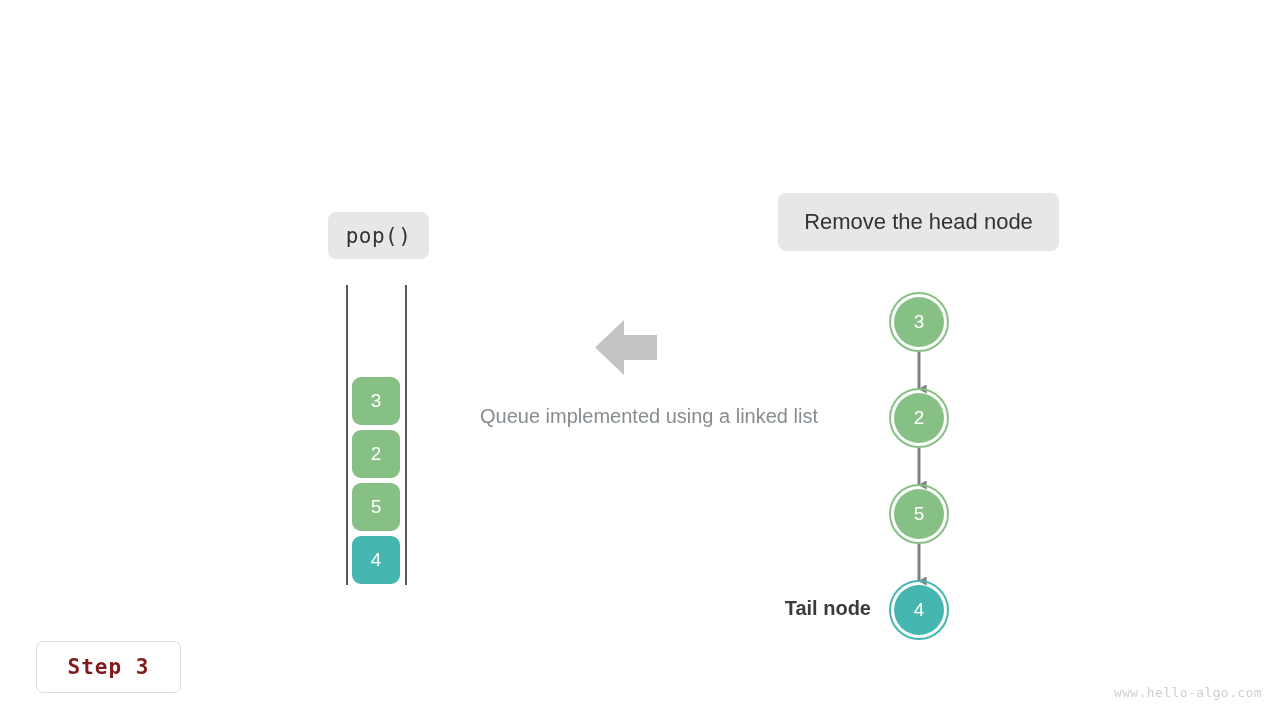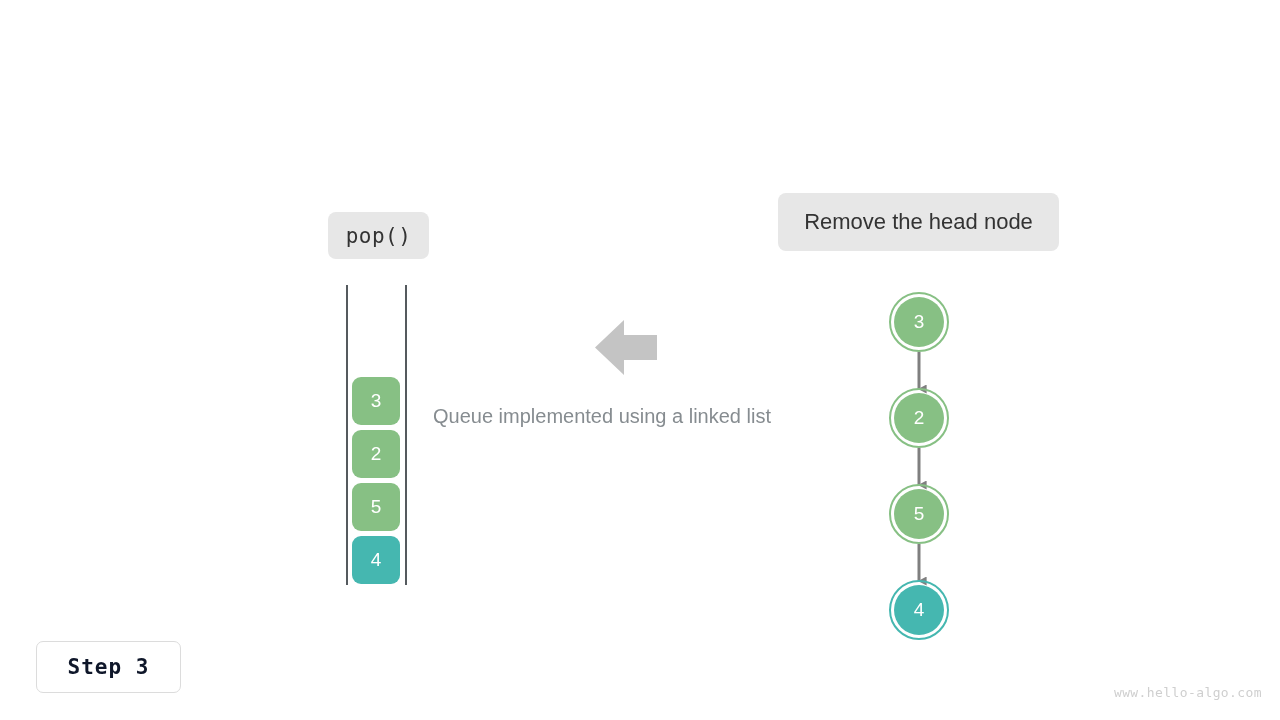--- a/index.html
+++ b/index.html
@@ -98,23 +98,24 @@
     position: absolute;
     left: 595px;
     top: 320px;
     width: 62px;
     height: 55px;
   }
 
   
   .caption {
     position: absolute;
-    left: 433px;
+    left: 446px;
     top: 405px;
     width: 406px;
+    text-align: center;
     font-size: 20px;
     color: #868c90;
     white-space: nowrap;
   }
 
   
   .linkedlist {
     position: absolute;
     left: 880px;
     top: 285px;
@@ -178,21 +179,21 @@
     height: 52px;
     background: #ffffff;
     border: 1px solid #dcdcdc;
     border-radius: 7px;
     display: flex;
     align-items: center;
     justify-content: center;
     font-family: "DejaVu Sans Mono", "Liberation Mono", monospace;
     font-size: 21px;
     font-weight: bold;
-    color: #0f172a;
+    color: #7f1d1d;
     letter-spacing: 1px;
     box-sizing: border-box;
   }
 
   
   .watermark {
     position: absolute;
     right: 18px;
     bottom: 20px;
     font-family: "DejaVu Sans Mono", "Liberation Mono", monospace;
@@ -222,20 +223,21 @@
   </div>
 
   <div class="big-arrow">
     <svg width="62" height="55" viewBox="0 0 62 55">
       <polygon points="0,27.5 29,0 29,15 62,15 62,40 29,40 29,55" fill="#c4c4c4"></polygon>
     </svg>
   </div>
 
   <div class="caption">Queue implemented using a linked list</div>
 
+  <div class="side-label label-tail">Tail node</div>
 
   <div class="linkedlist">
     <svg class="ll-link" viewBox="0 0 80 360">
       <defs>
         <marker id="ah" markerWidth="9" markerHeight="9" refX="4.5" refY="7.6" orient="auto" markerUnits="userSpaceOnUse">
           <polygon points="0,0 9,0 4.5,8.5" fill="#7f7f7f"></polygon>
         </marker>
       </defs>
       <line x1="39" y1="67" x2="39" y2="104" stroke="#7f7f7f" stroke-width="3" marker-end="url(#ah)"></line>
       <line x1="39" y1="163" x2="39" y2="200" stroke="#7f7f7f" stroke-width="3" marker-end="url(#ah)"></line>

